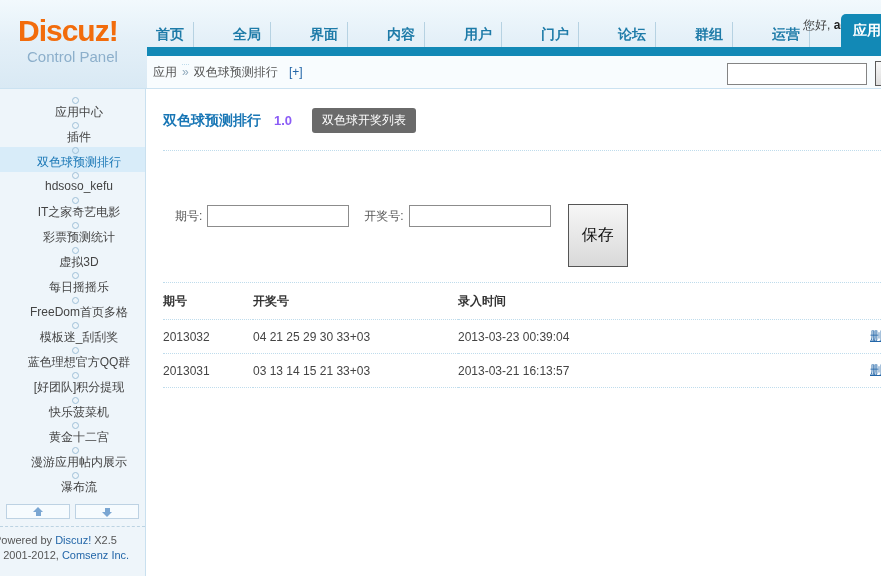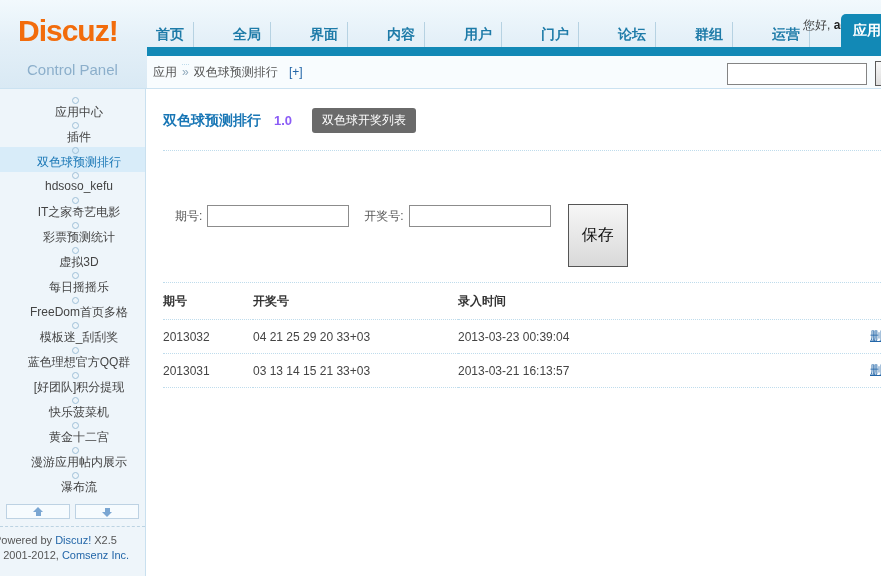--- a/index.html
+++ b/index.html
@@ -9,21 +9,21 @@
     background:#fff;font-size:12px;color:#333;
   }
   
   .header{
     position:relative;height:88px;
     background:linear-gradient(#F2F9FD 0%,#E4F0F8 45%,#D9E9F4 100%);
     border-bottom:1px solid #CBE2F1;
   }
   .logo{position:absolute;left:18px;top:16px;line-height:1;}
   .logo .brand{font-size:30px;font-weight:bold;color:#F26C0C;letter-spacing:-1px;}
-  .logo .sub{font-size:15px;color:#8CAFCB;margin:16px 0 0 9px;}
+  .logo .sub{font-size:15px;color:#8CAFCB;margin:3px 0 0 9px;}
   .tabs{position:absolute;left:147px;top:22px;height:25px;display:flex;align-items:center;gap:30px;}
   .tab{
     color:#1E7BA8;font-size:14px;font-weight:bold;line-height:25px;
     padding:0 9px;border-right:1px solid #B6D2E2;cursor:pointer;white-space:nowrap;
   }
   .tab.active{
     background:#1289B6;color:#fff;border-right:none;border-radius:5px 5px 0 0;
     padding:4px 12px 9px;margin:-4px 1px 0 1px;position:relative;z-index:2;line-height:25px;
   }
   .user{position:absolute;top:17px;right:-26px;font-size:12px;color:#444;white-space:nowrap;}
@@ -278,21 +278,21 @@
         <tr>
           <th>期号</th>
           <th>开奖号</th>
           <th>录入时间</th>
           <th></th>
         </tr>
       </thead>
       <tbody>
         <tr>
           <td>2013032</td>
-          <td>04 21 25 29 20 33+03</td>
+          <td>04 21 25 29 30 33+03</td>
           <td>2013-03-23 00:39:04</td>
           <td class="act"><a href="#">删除</a></td>
         </tr>
         <tr>
           <td>2013031</td>
           <td>03 13 14 15 21 33+03</td>
           <td>2013-03-21 16:13:57</td>
           <td class="act"><a href="#">删除</a></td>
         </tr>
       </tbody>

